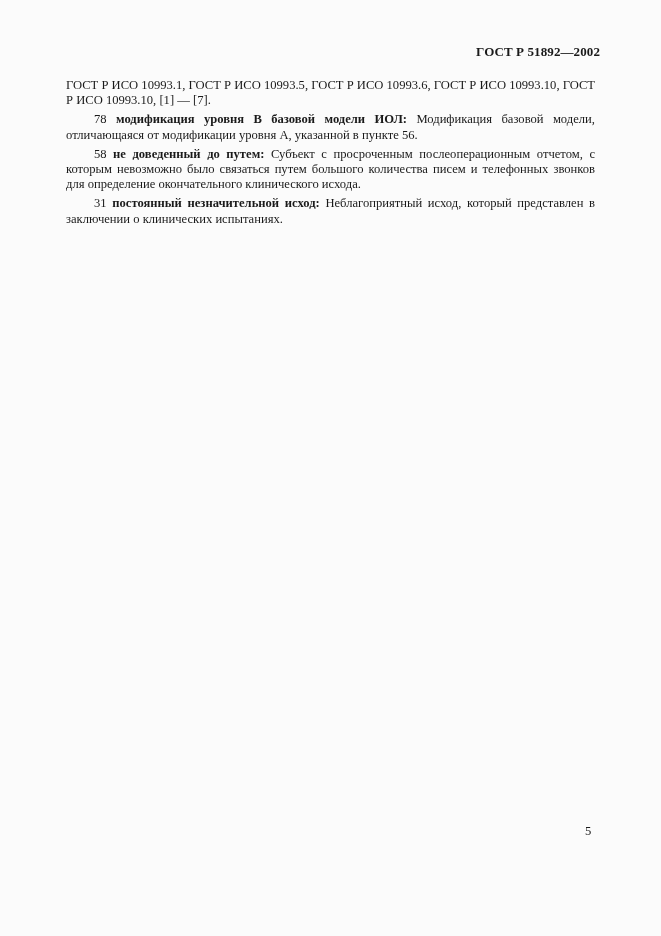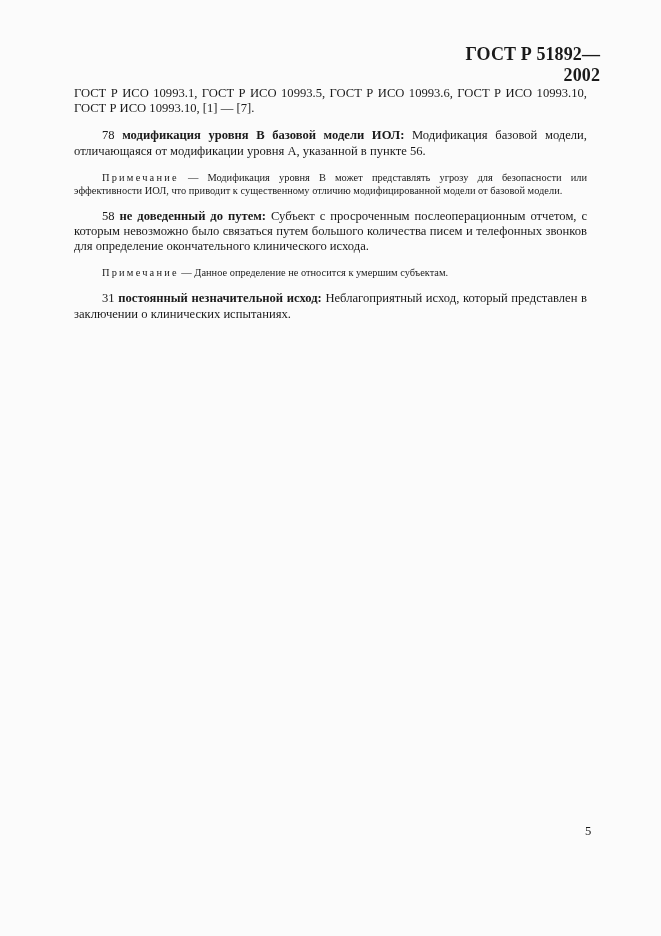--- a/index.html
+++ b/index.html
@@ -7,28 +7,28 @@
     width: 661px; height: 936px;
     background: #fbfbfb;
     position: relative;
     overflow: hidden;
     font-family: "Liberation Serif", "DejaVu Serif", serif;
     color: #1a1a1a;
   }
   .header {
     position: absolute; left: 440px; top: 44px; width: 160px;
     text-align: right;
-    font-weight: bold; font-size: 18px; letter-spacing: 0.1px;
+    font-weight: bold; font-size: 13px; letter-spacing: 0.1px;
   }
   .content {
     position: absolute; left: 62px; top: 74px; width: 537px;
     font-size: 12.6px; line-height: 15.2px;
     text-align: justify;
   }
-  .content p { margin: 12px; }
+  .content p { margin: 4px; }
   .indent { text-indent: 28px; }
   .term { font-weight: bold; }
   .note {
     font-size: 10.4px; line-height: 13px;
     text-indent: 28px; margin-top: 8px !important; margin-bottom: 7px !important;
   }
   .spaced { letter-spacing: 2.2px; }
   .page-number {
     position: absolute; left: 585px; top: 824px;
     font-size: 12.6px;
@@ -38,22 +38,20 @@
 <body>
 
 <div class="header">ГОСТ Р 51892—2002</div>
 
 <div class="content">
   <p>ГОСТ Р ИСО 10993.1, ГОСТ Р ИСО 10993.5, ГОСТ Р ИСО 10993.6, ГОСТ Р ИСО 10993.10, ГОСТ Р ИСО 10993.10, [1] — [7].</p>
 
 
   <p class="indent"><span>78</span> <span class="term">модификация уровня В базовой модели ИОЛ:</span> <span>Модификация базовой модели, отличающаяся от модификации уровня А, указанной в пункте 56.</span></p>
 
-  <p class="note"><span class="spaced">Примечание</span><span> — </span><span>Модификация уровня В может представлять угрозу для безопасности или эффективности ИОЛ, что приводит к существенному отличию модифицированной модели от базовой модели.</span></p>
 
   <p class="indent"><span>58</span> <span class="term">не доведенный до путем:</span> <span>Субъект с просроченным послеоперационным отчетом, с которым невозможно было связаться путем большого количества писем и телефонных звонков для определение окончательного клинического исхода.</span></p>
 
-  <p class="note"><span class="spaced">Примечание</span><span> — </span><span>Данное определение не относится к умершим субъектам.</span></p>
 
   <p class="indent"><span>31</span> <span class="term">постоянный незначительной исход:</span> <span>Неблагоприятный исход, который представлен в заключении о клинических испытаниях.</span></p>
 </div>
 
 <div class="page-number">5</div>
 
 </body></html>

